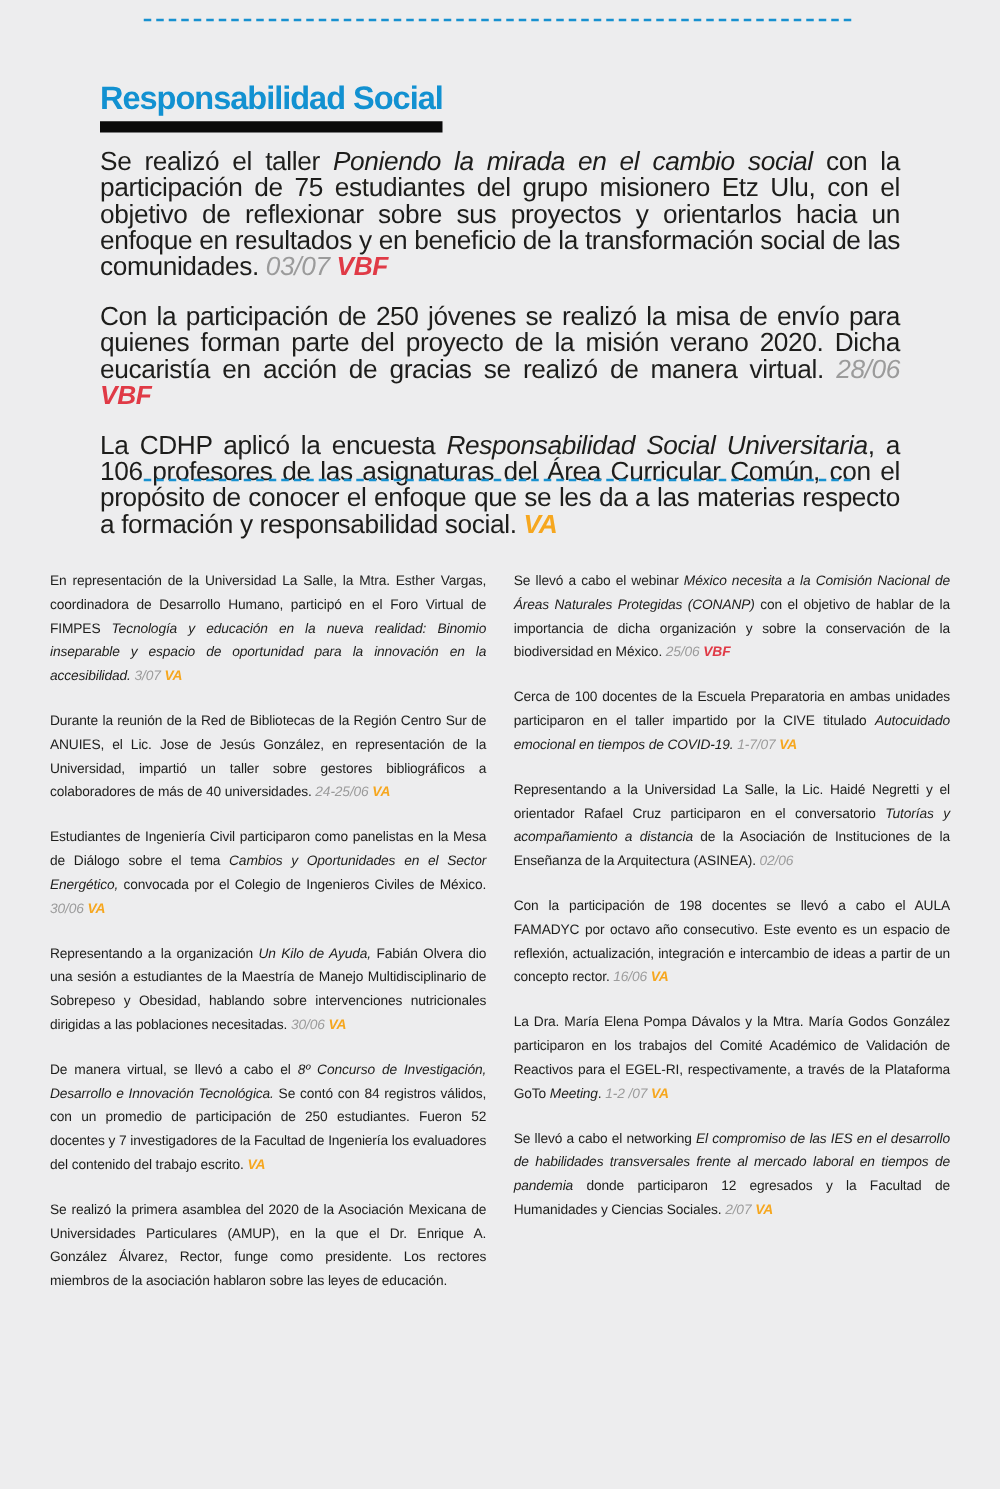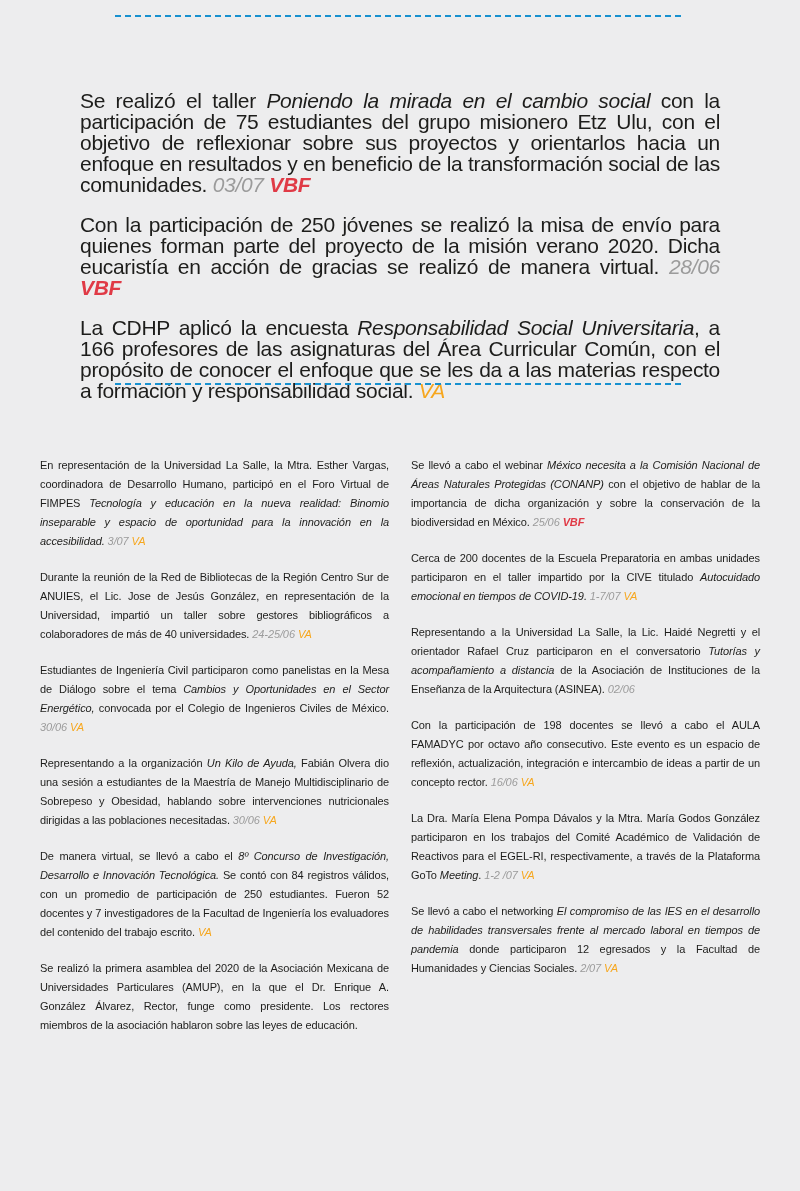--- a/index.html
+++ b/index.html
@@ -62,55 +62,56 @@
     font-size:11px;
     line-height:19px;
     letter-spacing:-0.1px;
     margin-bottom:17px;
   }
 
   .r-normal{}
   .r-italic{font-style:italic;}
   .r-date{font-style:italic;color:#9b9b9b;}
   .r-tag-red{font-style:italic;color:#e03a46;font-weight:700;}
-  .r-tag-orange{font-style:italic;color:#f6a71f;font-weight:400;}
+  .r-tag-orange{font-style:italic;color:#f6a71f;font-weight:700;}
 </style>
 </head>
 <body>
 
 <div class="dashed-divider dash-top"></div>
 
 <section class="sec1">
   <div class="heading-wrap">
+    <h2>Responsabilidad Social</h2>
     <div class="heading-bar"></div>
   </div>
   <div class="paras" id="sec1-paras">
       <p class="para"><span class="r-normal">Se realizó el taller </span><span class="r-italic">Poniendo la mirada en el cambio social</span><span class="r-normal"> con la participación de 75 estudiantes del grupo misionero Etz Ulu, con el objetivo de reflexionar sobre sus proyectos y orientarlos hacia un enfoque en resultados y en beneficio de la transformación social de las comunidades. </span><span class="r-date">03/07</span><span class="r-normal"> </span><span class="r-tag-red">VBF</span></p>
       <p class="para"><span class="r-normal">Con la participación de 250 jóvenes se realizó la misa de envío para quienes forman parte del proyecto de la misión verano 2020. Dicha eucaristía en acción de gracias se realizó de manera virtual. </span><span class="r-date">28/06</span><span class="r-normal"> </span><span class="r-tag-red">VBF</span></p>
-      <p class="para"><span class="r-normal">La CDHP aplicó la encuesta </span><span class="r-italic">Responsabilidad Social Universitaria</span><span class="r-normal">, a 166 profesores de las asignaturas del Área Curricular Común, con el propósito de conocer el enfoque que se les da a las materias respecto a formación y responsabilidad social. </span><span class="r-tag-orange">VA</span></p>
+      <p class="para"><span class="r-normal">La CDHP aplicó la encuesta </span><span class="r-italic">Responsabilidad Social Universitaria</span><span class="r-normal">, a 106 profesores de las asignaturas del Área Curricular Común, con el propósito de conocer el enfoque que se les da a las materias respecto a formación y responsabilidad social. </span><span class="r-tag-orange">VA</span></p>
     </div>
 </section>
 
 <div class="dashed-divider dash-mid"></div>
 
 <section class="sec2">
   <div class="heading-wrap">
     <div class="heading-bar"></div>
   </div>
   <div class="cols">
     <div class="col" id="col-left">
         <p class="para"><span class="r-normal">En representación de la Universidad La Salle, la Mtra. Esther Vargas, coordinadora de Desarrollo Humano, participó en el Foro Virtual de FIMPES </span><span class="r-italic">Tecnología y educación en la nueva realidad: Binomio inseparable y espacio de oportunidad para la innovación en la accesibilidad.</span><span class="r-normal"> </span><span class="r-date">3/07</span><span class="r-normal"> </span><span class="r-tag-orange">VA</span></p>
         <p class="para"><span class="r-normal">Durante la reunión de la Red de Bibliotecas de la Región Centro Sur de ANUIES, el Lic. Jose de Jesús González, en representación de la Universidad, impartió un taller sobre gestores bibliográficos a colaboradores de más de 40 universidades. </span><span class="r-date">24-25/06</span><span class="r-normal"> </span><span class="r-tag-orange">VA</span></p>
         <p class="para"><span class="r-normal">Estudiantes de Ingeniería Civil participaron como panelistas en la Mesa de Diálogo sobre el tema </span><span class="r-italic">Cambios y Oportunidades en el Sector Energético,</span><span class="r-normal"> convocada por el Colegio de Ingenieros Civiles de México. </span><span class="r-date">30/06</span><span class="r-normal"> </span><span class="r-tag-orange">VA</span></p>
         <p class="para"><span class="r-normal">Representando a la organización </span><span class="r-italic">Un Kilo de Ayuda,</span><span class="r-normal"> Fabián Olvera dio una sesión a estudiantes de la Maestría de Manejo Multidisciplinario de Sobrepeso y Obesidad, hablando sobre intervenciones nutricionales dirigidas a las poblaciones necesitadas. </span><span class="r-date">30/06</span><span class="r-normal"> </span><span class="r-tag-orange">VA</span></p>
         <p class="para"><span class="r-normal">De manera virtual, se llevó a cabo el </span><span class="r-italic">8º Concurso de Investigación, Desarrollo e Innovación Tecnológica.</span><span class="r-normal"> Se contó con 84 registros válidos, con un promedio de participación de 250 estudiantes. Fueron 52 docentes y 7 investigadores de la Facultad de Ingeniería los evaluadores del contenido del trabajo escrito. </span><span class="r-tag-orange">VA</span></p>
         <p class="para"><span class="r-normal">Se realizó la primera asamblea del 2020 de la Asociación Mexicana de Universidades Particulares (AMUP), en la que el Dr. Enrique A. González Álvarez, Rector, funge como presidente. Los rectores miembros de la asociación hablaron sobre las leyes de educación. </span></p>
       </div>
     <div class="col" id="col-right">
         <p class="para"><span class="r-normal">Se llevó a cabo el webinar </span><span class="r-italic">México necesita a la Comisión Nacional de Áreas Naturales Protegidas (CONANP)</span><span class="r-normal"> con el objetivo de hablar de la importancia de dicha organización y sobre la conservación de la biodiversidad en México. </span><span class="r-date">25/06</span><span class="r-normal"> </span><span class="r-tag-red">VBF</span></p>
-        <p class="para"><span class="r-normal">Cerca de 200 docentes de la Escuela Preparatoria en ambas unidades participaron en el taller impartido por la CIVE titulado </span><span class="r-italic">Autocuidado emocional en tiempos de COVID-19.</span><span class="r-normal"> </span><span class="r-date">1-7/07</span><span class="r-normal"> </span><span class="r-tag-orange">VA</span></p>
+        <p class="para"><span class="r-normal">Cerca de 100 docentes de la Escuela Preparatoria en ambas unidades participaron en el taller impartido por la CIVE titulado </span><span class="r-italic">Autocuidado emocional en tiempos de COVID-19.</span><span class="r-normal"> </span><span class="r-date">1-7/07</span><span class="r-normal"> </span><span class="r-tag-orange">VA</span></p>
         <p class="para"><span class="r-normal">Representando a la Universidad La Salle, la Lic. Haidé Negretti y el orientador Rafael Cruz participaron en el conversatorio </span><span class="r-italic">Tutorías y acompañamiento a distancia</span><span class="r-normal"> de la Asociación de Instituciones de la Enseñanza de la Arquitectura (ASINEA). </span><span class="r-date">02/06</span></p>
         <p class="para"><span class="r-normal">Con la participación de 198 docentes se llevó a cabo el AULA FAMADYC por octavo año consecutivo.  Este evento es un espacio de reflexión, actualización, integración e intercambio de ideas a partir de un concepto rector. </span><span class="r-date">16/06</span><span class="r-normal"> </span><span class="r-tag-orange">VA</span></p>
         <p class="para"><span class="r-normal">La Dra. María Elena Pompa Dávalos y la Mtra. María Godos González participaron en los trabajos del Comité Académico de Validación de Reactivos para el EGEL-RI, respectivamente, a través de la Plataforma GoTo </span><span class="r-italic">Meeting</span><span class="r-normal">. </span><span class="r-date">1-2 /07</span><span class="r-normal"> </span><span class="r-tag-orange">VA</span></p>
         <p class="para"><span class="r-normal">Se llevó a cabo el networking </span><span class="r-italic">El compromiso de las IES en el desarrollo de habilidades transversales frente al mercado laboral en tiempos de pandemia</span><span class="r-normal"> donde participaron 12 egresados y la Facultad de Humanidades y Ciencias Sociales. </span><span class="r-date">2/07</span><span class="r-normal"> </span><span class="r-tag-orange">VA</span></p>
       </div>
   </div>
 </section>
 
 </body></html>

